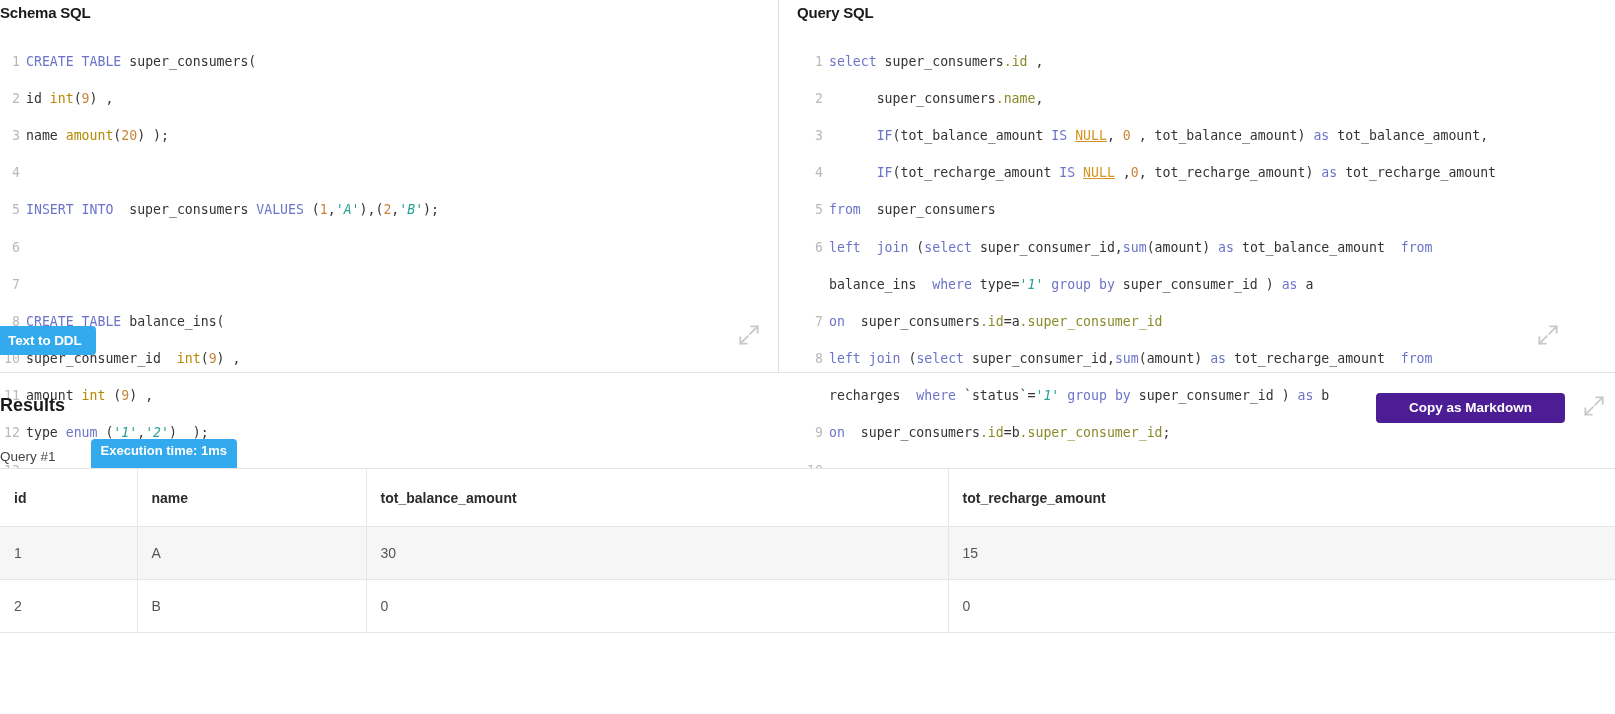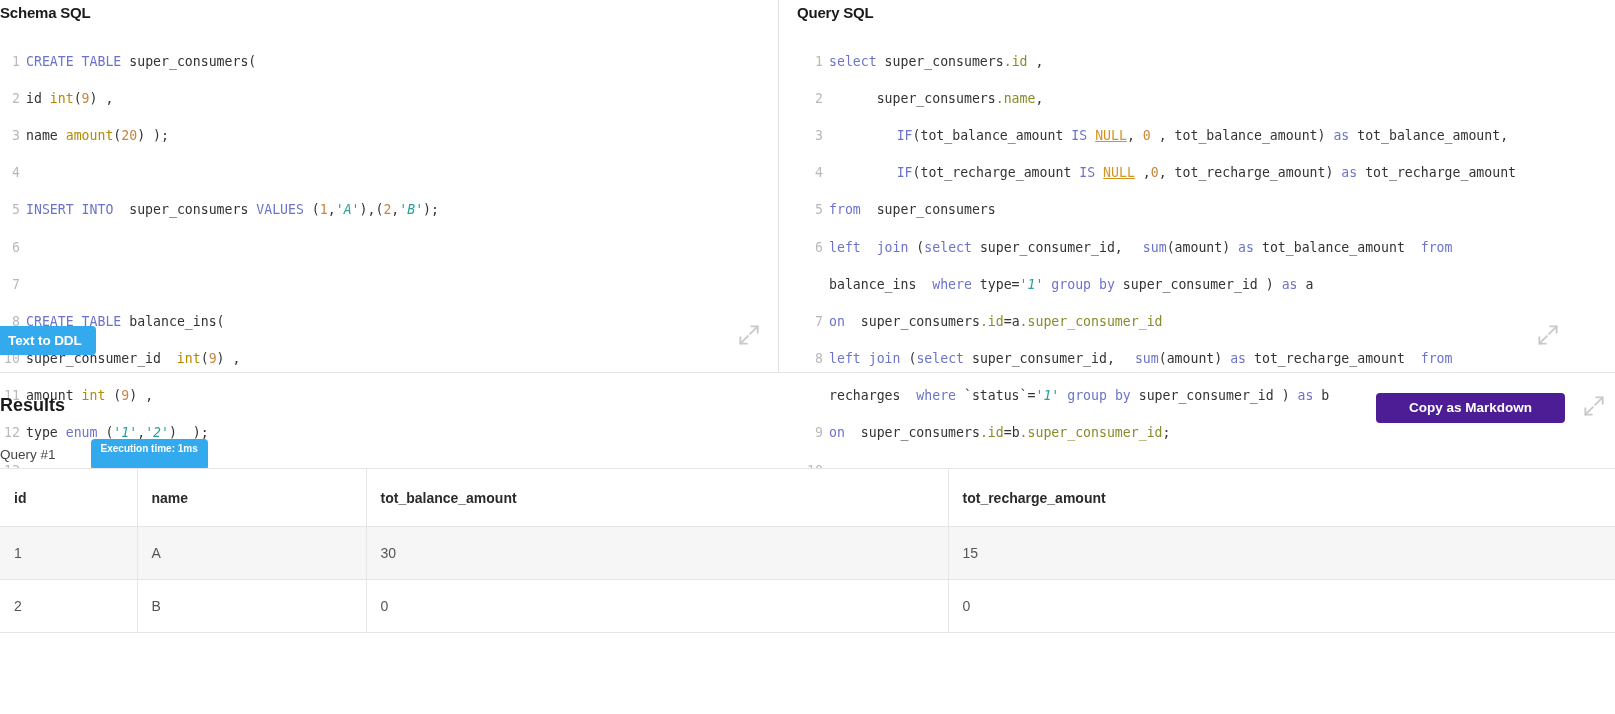--- a/index.html
+++ b/index.html
@@ -71,21 +71,21 @@
   .codeline { height: 18.6px; overflow: visible; }
   .pad { display:inline-block; width: 6px; }
 
   
   .kw   { color: #6b74c9; }           
   .typ  { color: #b58900; }           
   .num  { color: #c9853a; }           
   .str  { color: #2aa198; font-style: italic; }  
   .fld  { color: #8a8a2a; }           
   .nul  { color: #d39421; text-decoration: underline; }           
-  .fn   { color: #6b74c9; margin-left: 20px; }           
+  .fn   { color: #6b74c9; }           
   .pln  { color: #333; }
 
   
   .expand-icon {
     position: absolute;
     width: 26px; height: 26px;
     opacity: 1;
   }
   .expand-icon svg { display:block; width: 26px; height: 26px; }
 
@@ -158,21 +158,21 @@
     gap: 27px;
   }
   .query-label {
     font-size: 13.5px;
     color: #444;
     margin-right: 8px;
   }
   .exec-badge {
     background: #33aaee;
     color: #fff;
-    font-size: 10px;
+    font-size: 13px;
     font-weight: bold;
     border-radius: 4px;
     padding: 5px 10px 16px 10px;
     line-height: 1;
     white-space: nowrap;
   }
 
   
   table.rtable {
     position: absolute;

